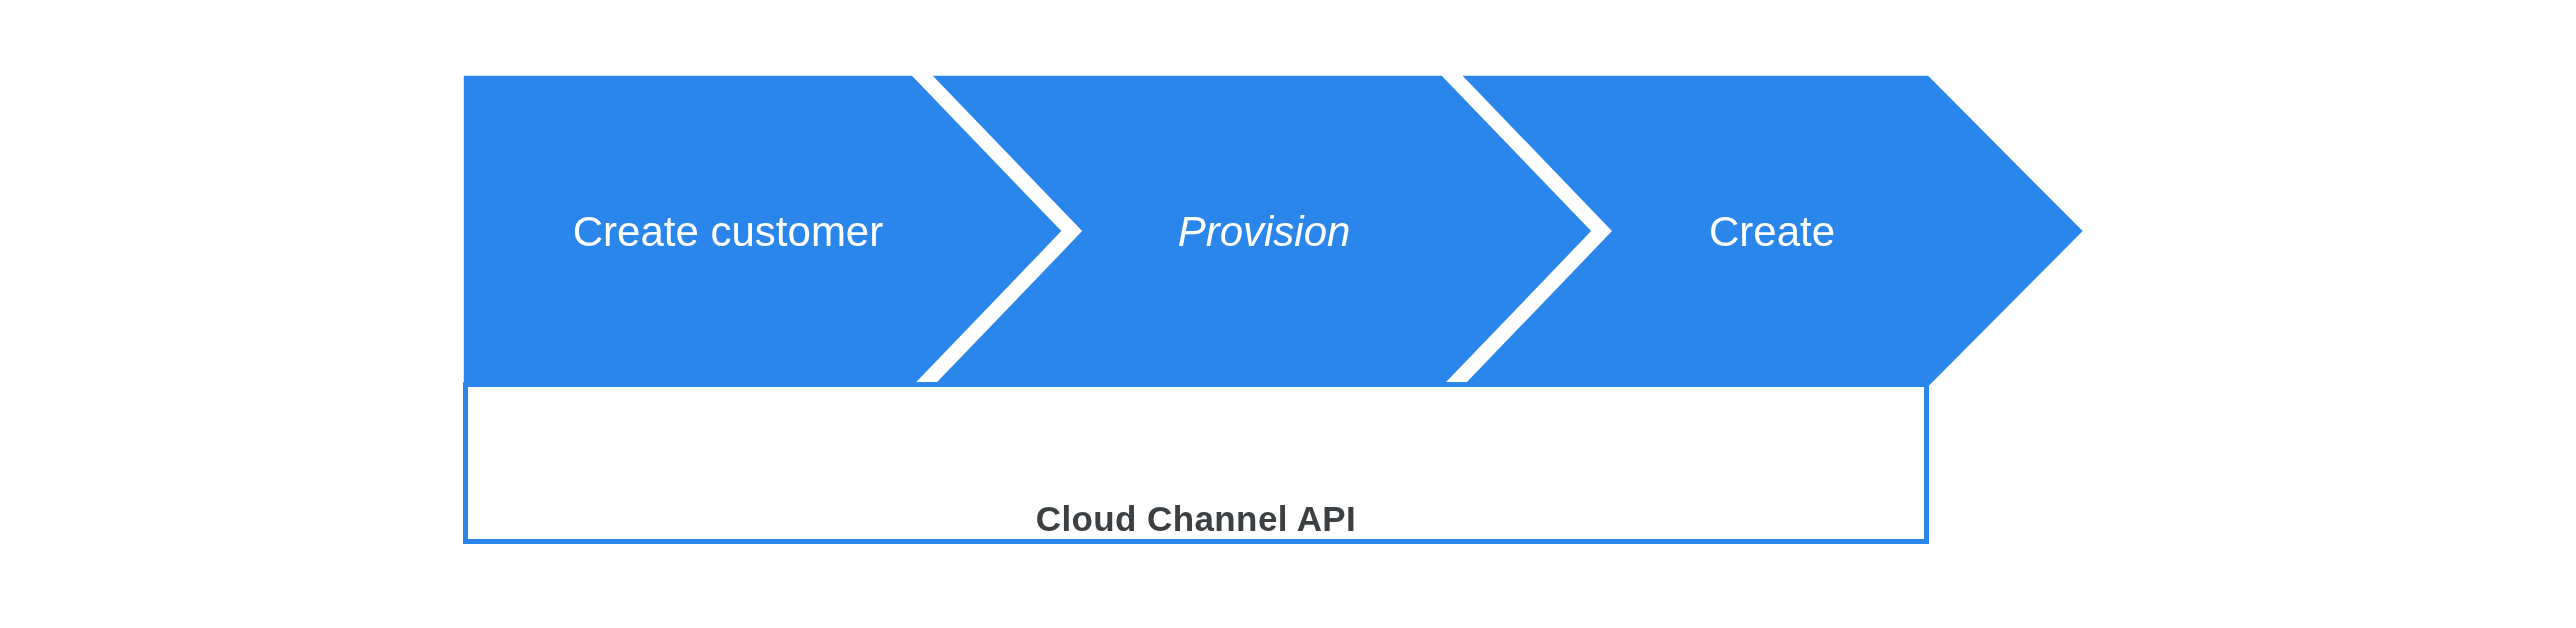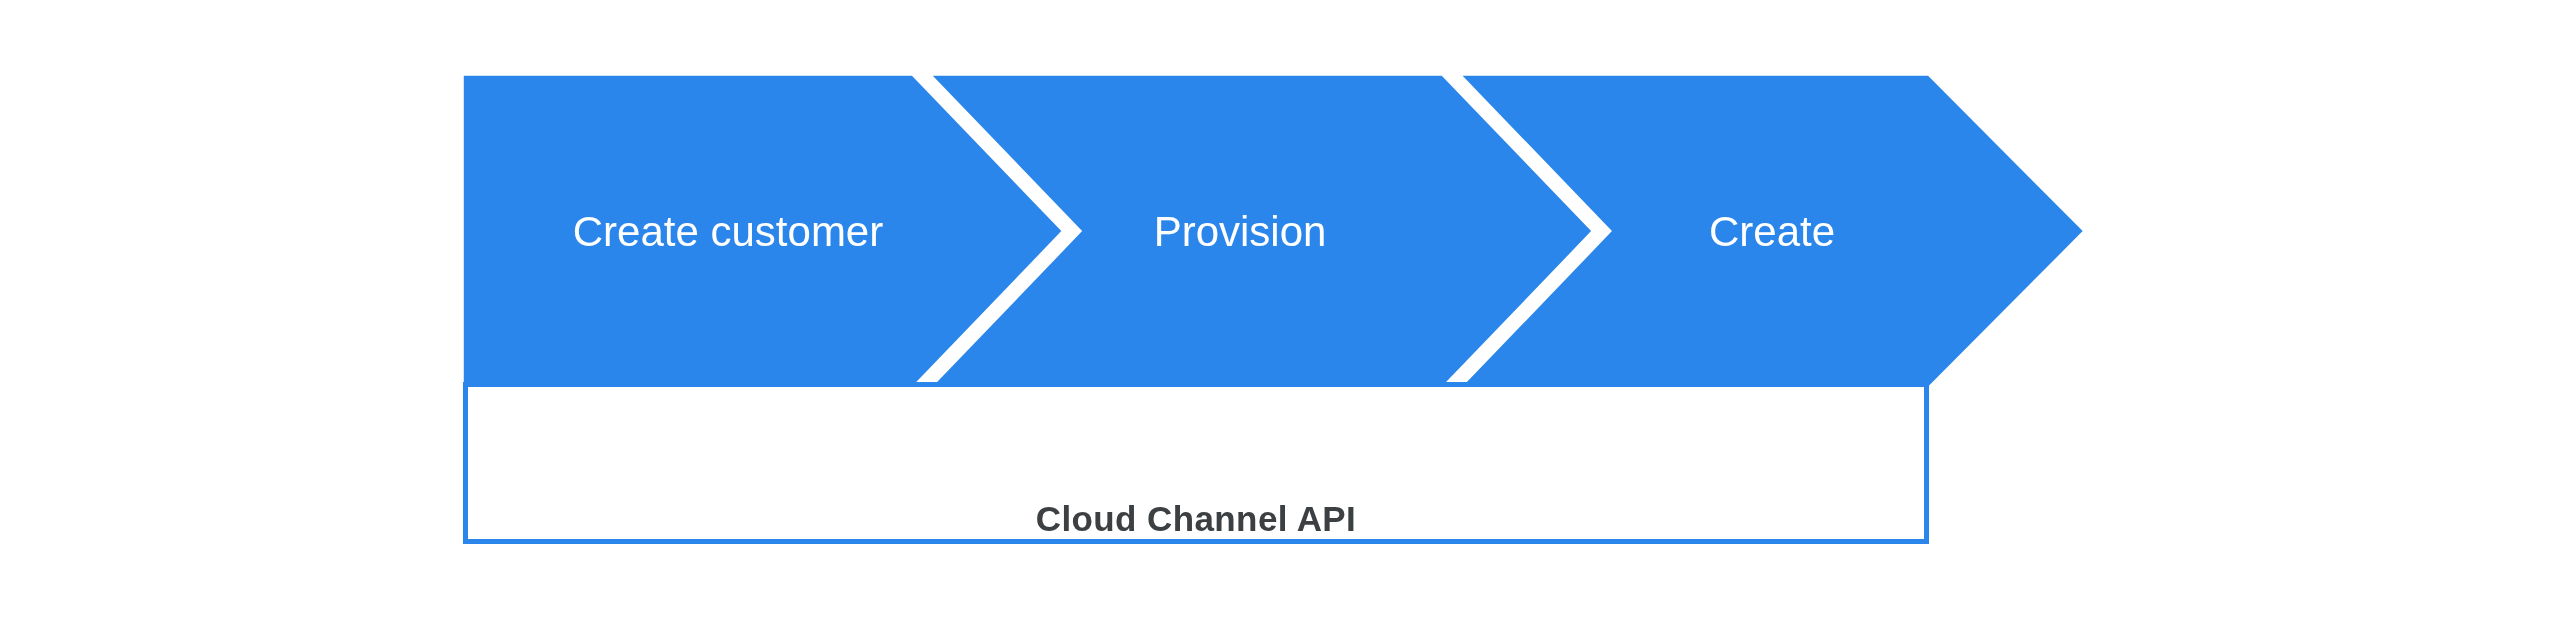--- a/index.html
+++ b/index.html
@@ -37,21 +37,21 @@
     line-height: 53px;
     font-weight: 400;
     pointer-events: none;
   }
   .step-label .line {
     display: block;
     white-space: nowrap;
   }
   
   .step-label.s1 { left: 459px; }
-  .step-label.s2 { left: 971px; }
+  .step-label.s2 { left: 995px; font-style: italic; }
   .step-label.s3 { left: 1503px; }
 
   .api-box {
     position: absolute;
     left: 463px;
     top: 382px;
     width: 1466px;
     height: 162px;
     box-sizing: border-box;
     background: #ffffff;

